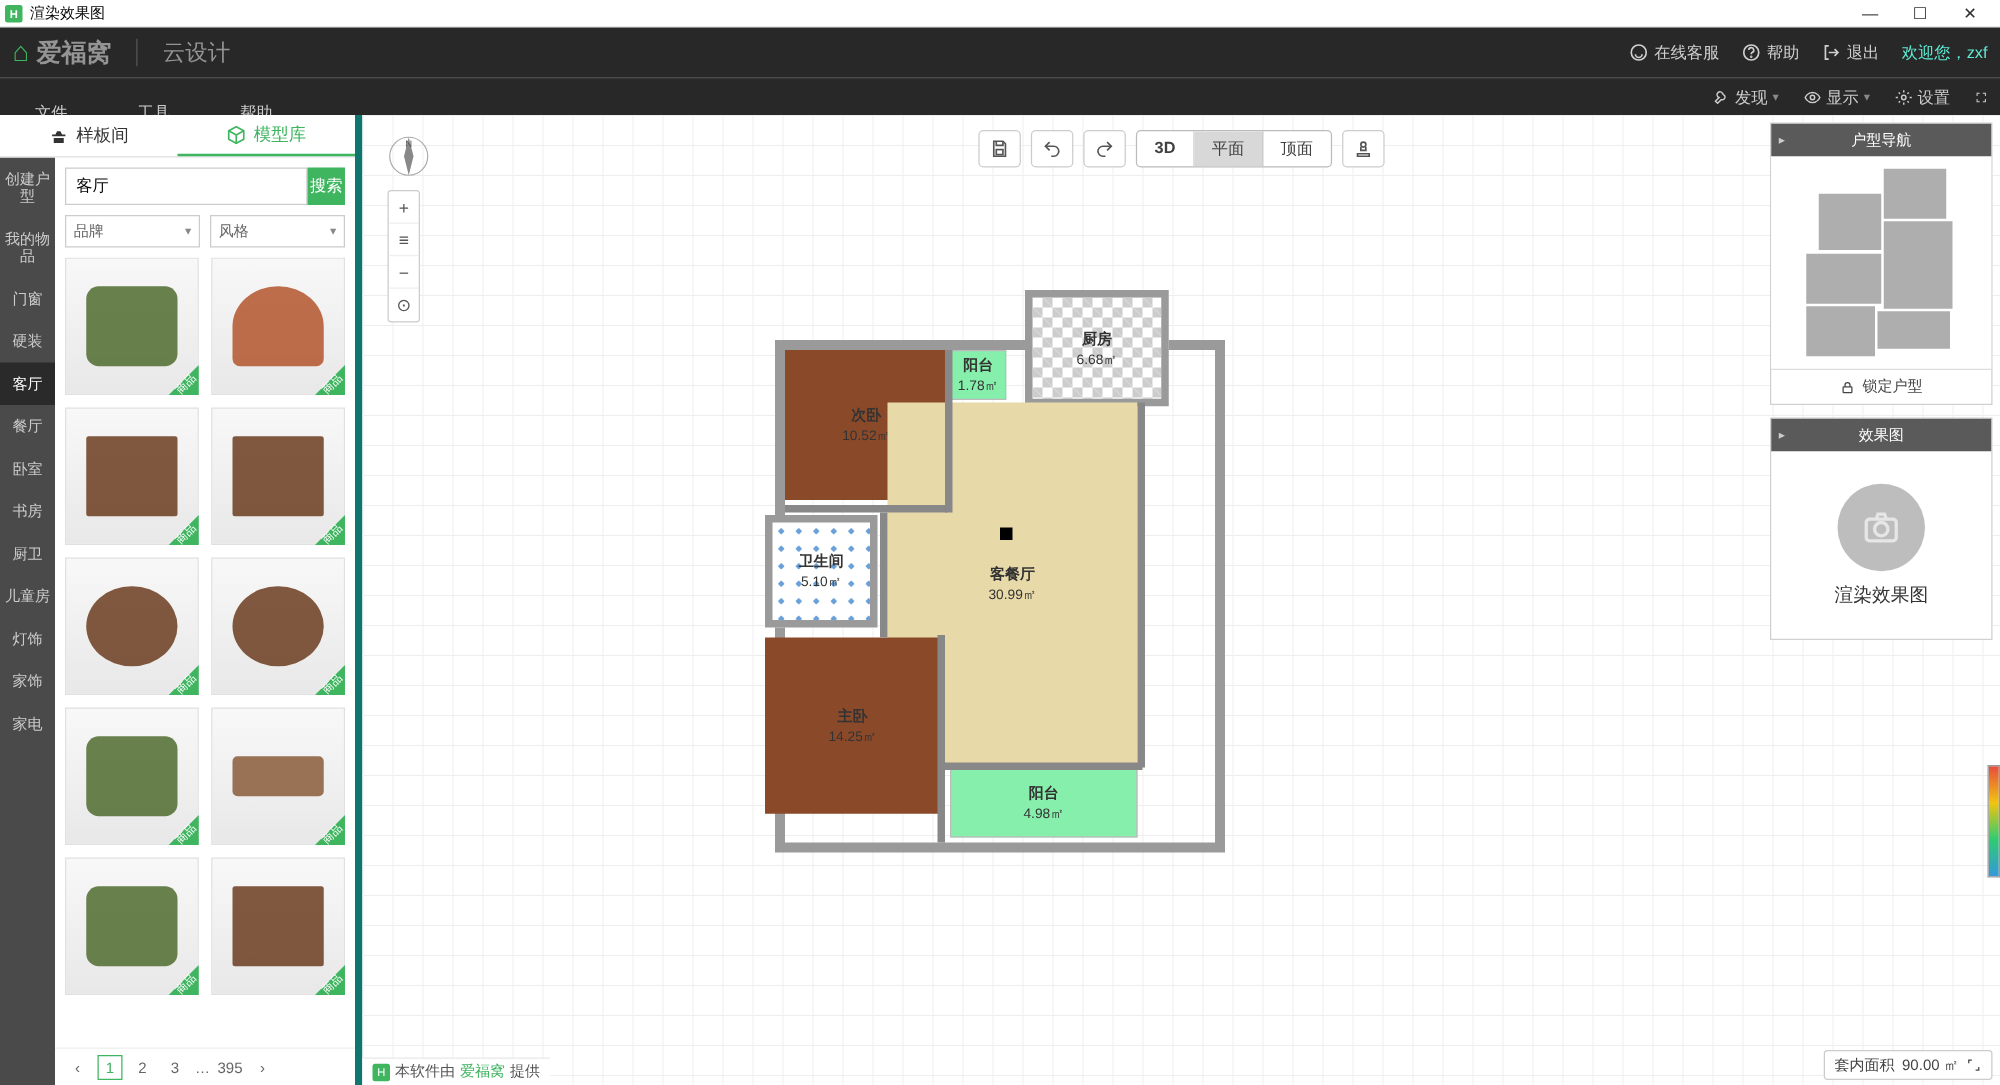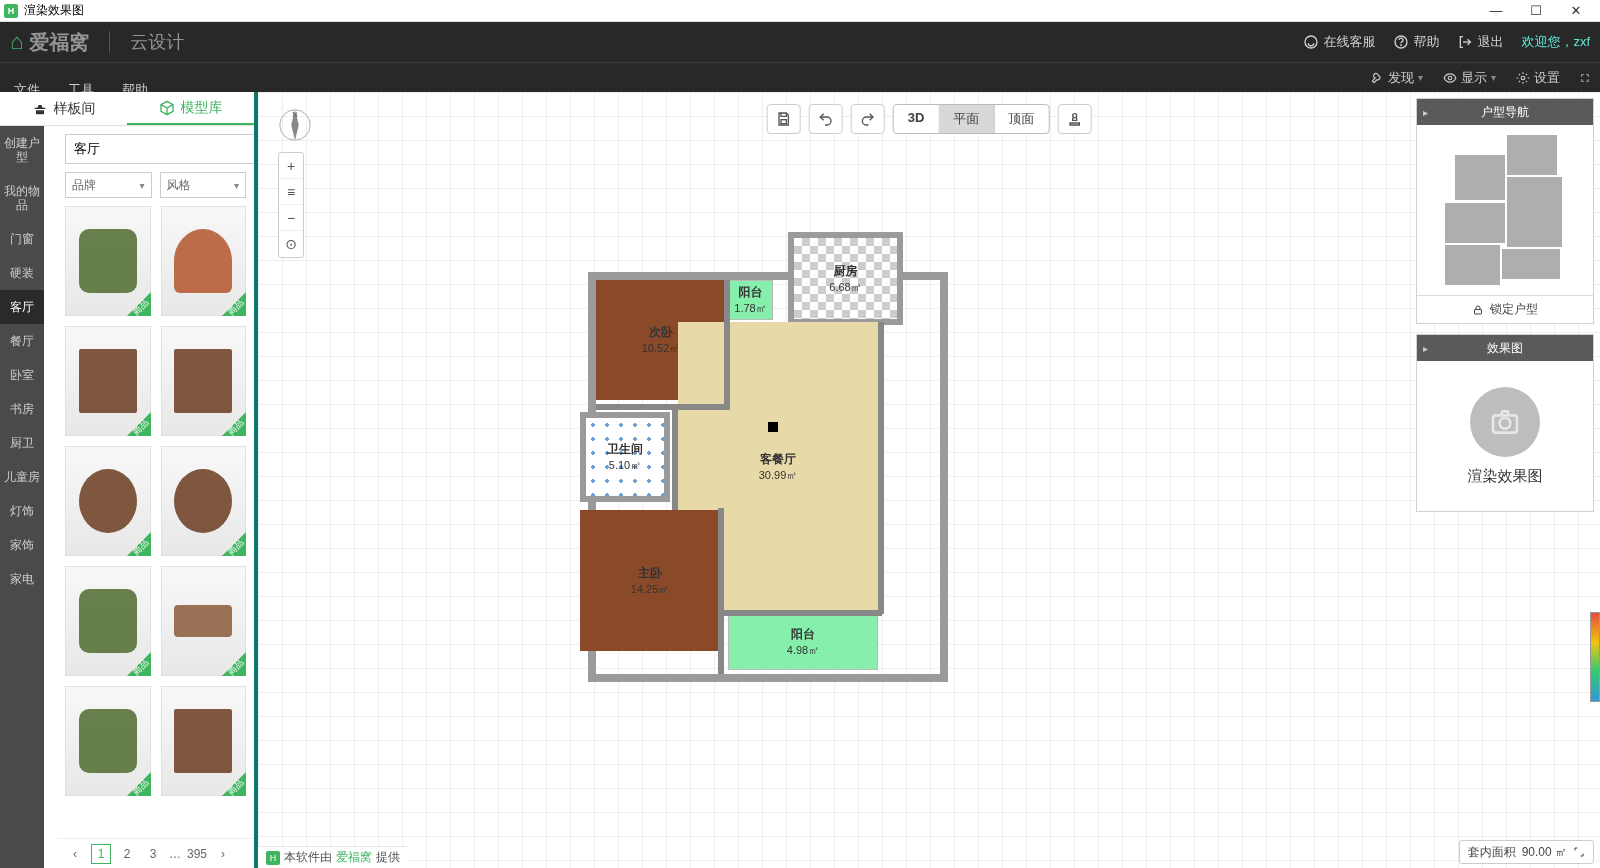--- a/index.html
+++ b/index.html
@@ -18,38 +18,38 @@
 .logo-text { color:#949494; font-size:20px; font-weight:bold; }
 .logo-sep { width:1px; height:22px; background:#555; margin:0 12px;}
 .sub-brand { color:#949494; font-size:18px;}
 .header .spacer{flex:1;}
 .header-link { display:flex; align-items:center; gap:4px; margin-left:18px; cursor:pointer; color:#d0d0d0; font-size:13px;}
 .header-link svg{width:16px;height:16px;}
 .welcome{ color:#5eead4; margin-left:18px; font-size:13px;}
 
 
 .menubar { height:30px; background:#282828; border-top:1px solid #3a3a3a; display:flex; align-items:center; color:#ccc; font-size:13px;}
-.menubar .menu-item{ padding:0 14px; cursor:pointer;margin-top:24px;}
+.menubar .menu-item{ padding:0 28px; cursor:pointer;margin-top:24px;}
 .menubar .spacer{flex:1;}
 .menubar .right-item{ display:flex; align-items:center; gap:4px; padding:0 10px; cursor:pointer;}
 .menubar svg{width:14px;height:14px;}
 .fullscreen-btn{width:30px;text-align:center;}
 
 
 .main { display:flex; height:calc(868px - 22px - 40px - 30px); position:relative;}
 
 
 .left-tabs { height:34px; display:flex; background:#fff; border-bottom:1px solid #e0e0e0;}
 .left-tab { flex:1; display:flex; align-items:center; justify-content:center; gap:6px; font-size:14px; color:#333; cursor:pointer;}
 .left-tab.active{ color:#3fb560; border-bottom:2px solid #3fb560;}
 .left-tab svg{width:16px;height:16px;}
 
 
-.left-panel { width:258px; background:#fff; border-right:4px solid #0f766e; display:flex; flex-direction:column;}
-.left-body { flex:1; display:flex; overflow:hidden;gap:13px;}
+.left-panel { width:290px; background:#fff; border-right:6px solid #0f766e; display:flex; flex-direction:column;}
+.left-body { flex:1; display:flex; overflow:hidden;}
 .left-nav { width:44px; background:#4a4a4a; color:#ccc; font-size:12px; text-align:center;}
 .left-nav-item { padding:10px 4px; cursor:pointer; line-height:14px;}
 .left-nav-item.active{ background:#2a2a2a; color:#fff;}
 .left-content{ flex:1; display:flex; flex-direction:column; overflow:hidden;}
 
 .search-row{ padding:8px; display:flex; gap:0;}
 .search-row input{ flex:1; height:30px; border:1px solid #ccc; padding:0 8px; font-size:13px;}
 .search-row button{ width:42px; height:30px; background:#3fb560; border:none; color:#fff; font-size:13px; cursor:pointer;}
 
 .filter-row{ padding:0 8px 8px; display:flex; gap:8px;}

